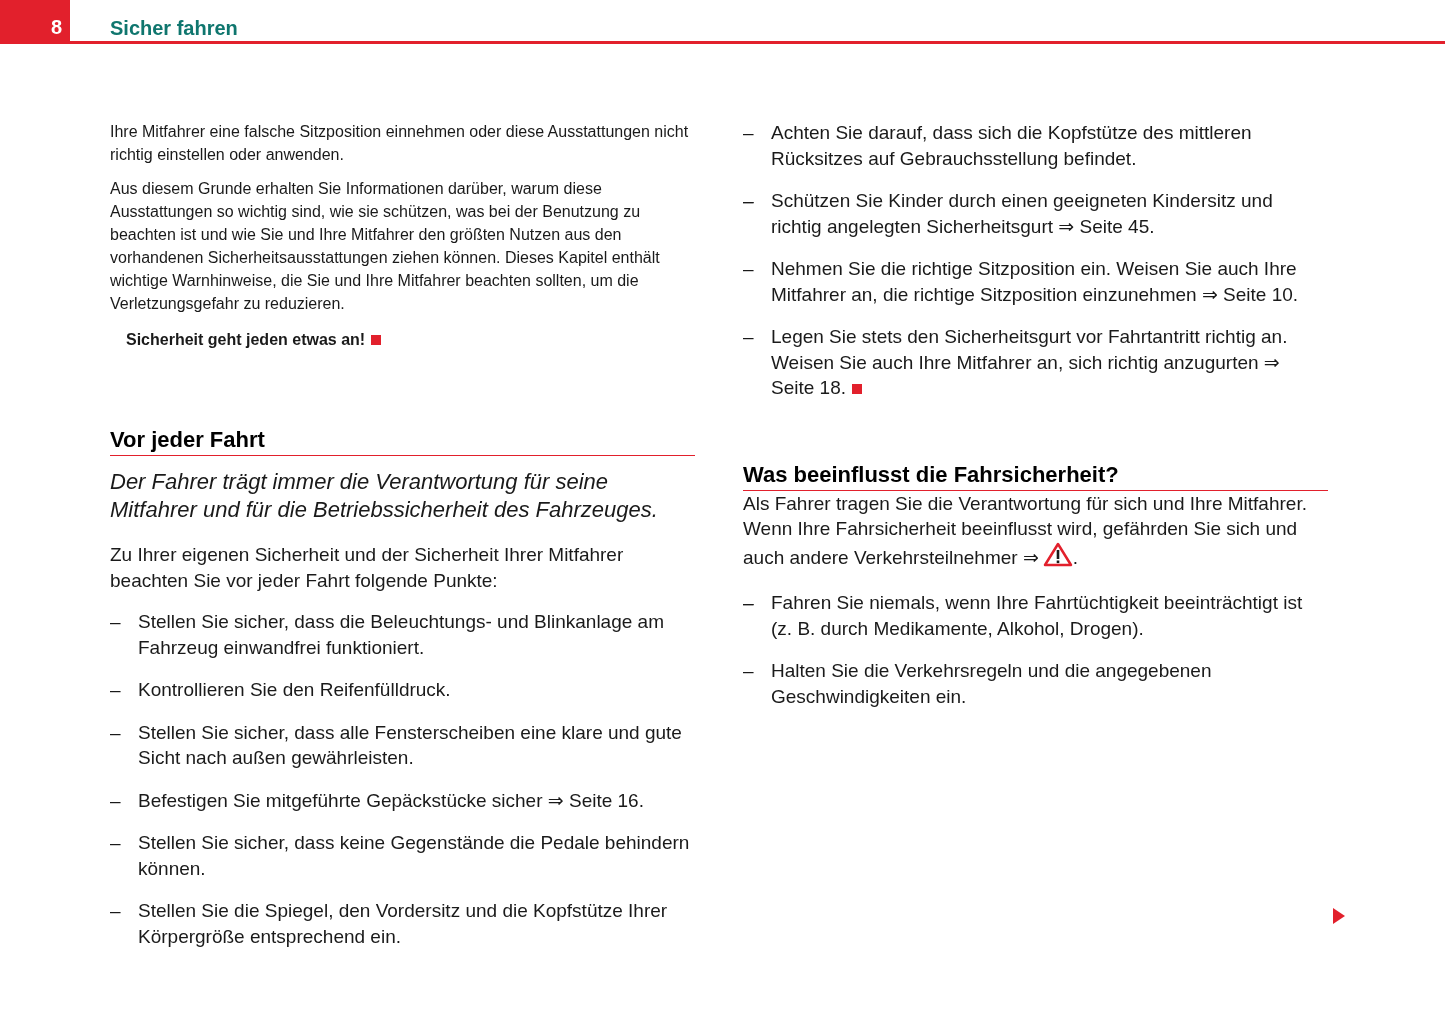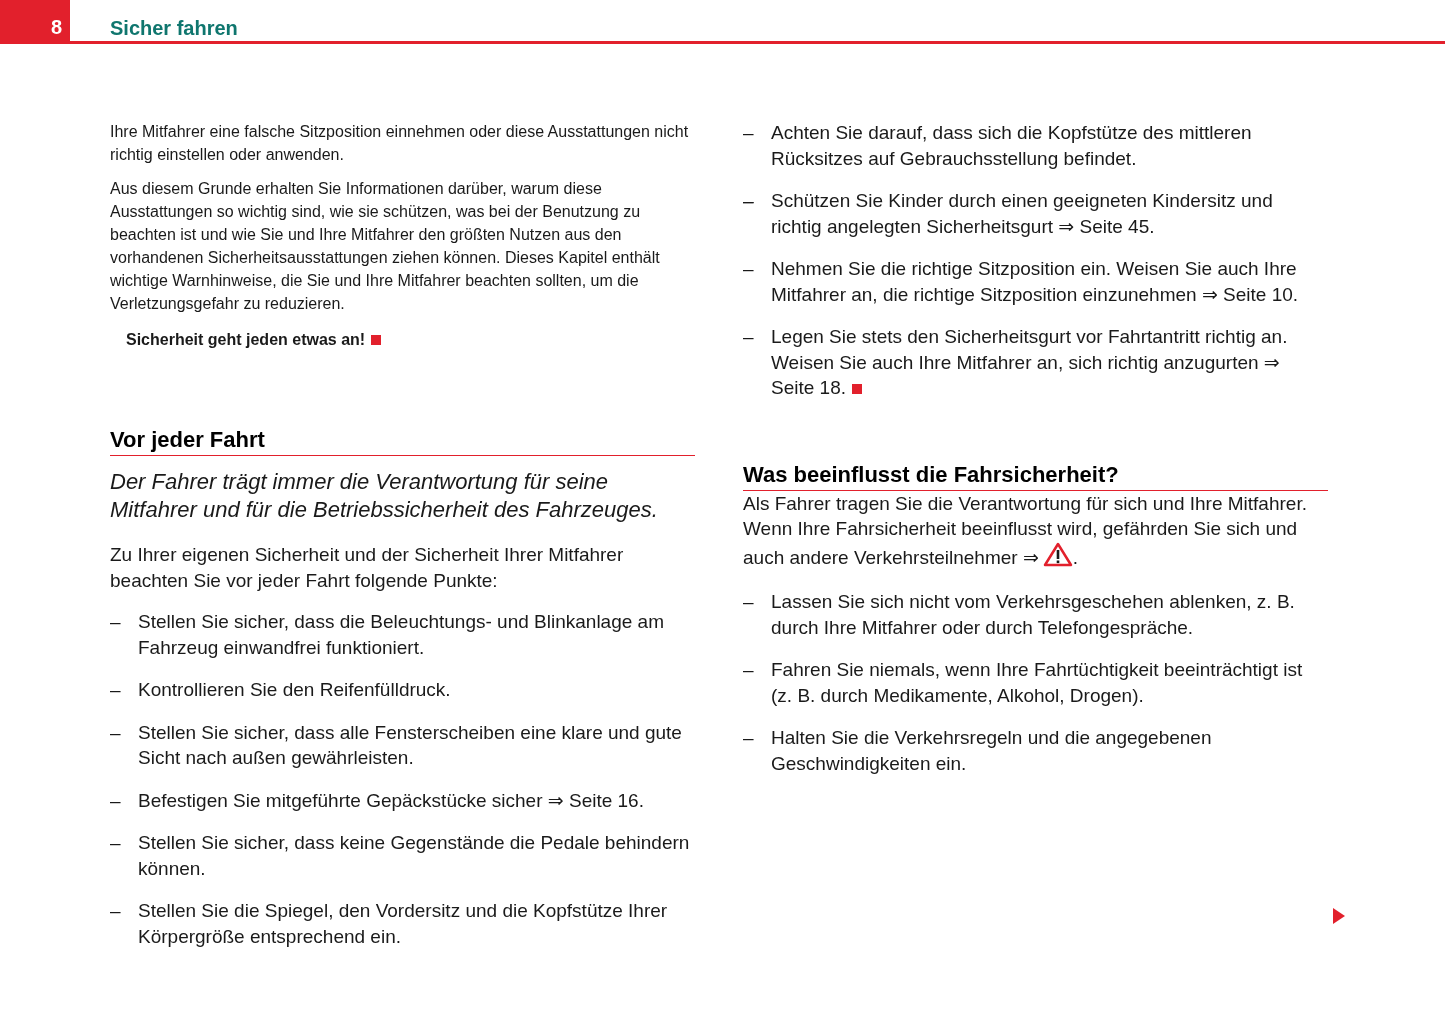--- a/index.html
+++ b/index.html
@@ -70,19 +70,19 @@
   </ul>
 
   <div style="height:44px"></div>
   <h2 class="section-title">Was beeinflusst die Fahrsicherheit?</h2>
   <p class="body-p"><span>Als Fahrer tragen Sie die Verantwortung für sich und Ihre Mitfahrer. Wenn Ihre Fahrsicherheit beeinflusst wird, gefährden Sie sich und auch andere Verkehrsteilnehmer ⇒</span><span class="warn-icon"><svg width="30" height="25" viewBox="0 0 30 25">
           <path d="M15 2 L28 23 L2 23 Z" fill="none" stroke="#e2202c" stroke-width="2.5" stroke-linejoin="round"></path>
           <rect x="13.7" y="8" width="2.6" height="9" fill="#1a1a1a"></rect>
           <rect x="13.7" y="18.5" width="2.6" height="2.6" fill="#1a1a1a"></rect>
         </svg></span><span>.</span></p>
   <ul class="dash">
-    <li><span class="dash-mark">–</span><span>Lassen Sie sich nicht vom Verkehrsgeschehen ablenken, z. B. durch Ihre Mitfahrer oder durch Telefongespräche.</span></li>
+    <li><span class="dash-mark">–</span></li>
     <li><span class="dash-mark">–</span><span>Fahren Sie niemals, wenn Ihre Fahrtüchtigkeit beeinträchtigt ist (z. B. durch Medikamente, Alkohol, Drogen).</span></li>
     <li><span class="dash-mark">–</span><span>Halten Sie die Verkehrsregeln und die angegebenen Geschwindigkeiten ein.</span></li>
   </ul>
 </div>
 
 <div class="next-arrow"></div>
 
 </body></html>

